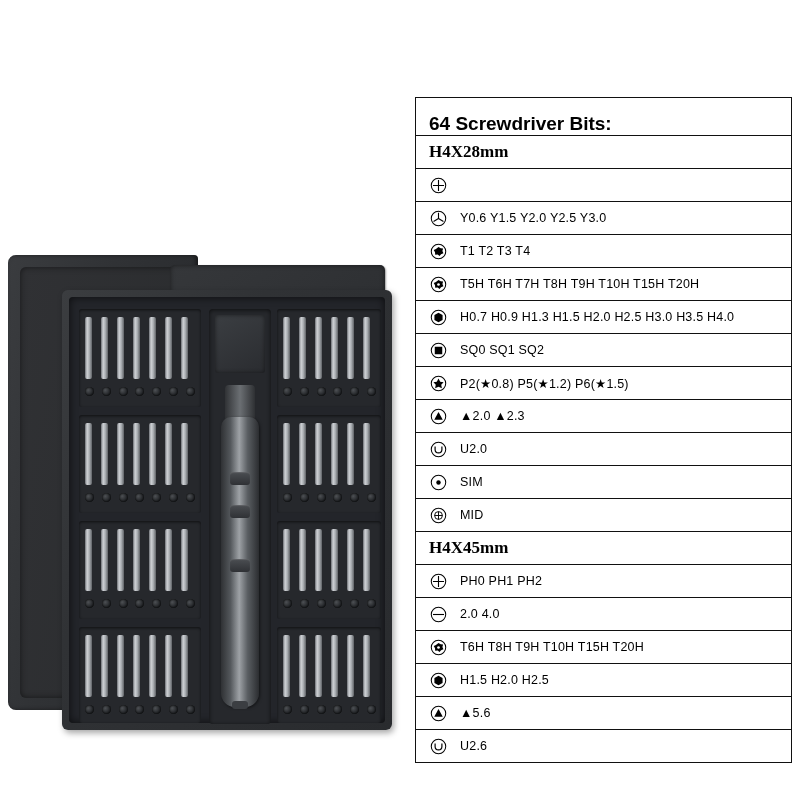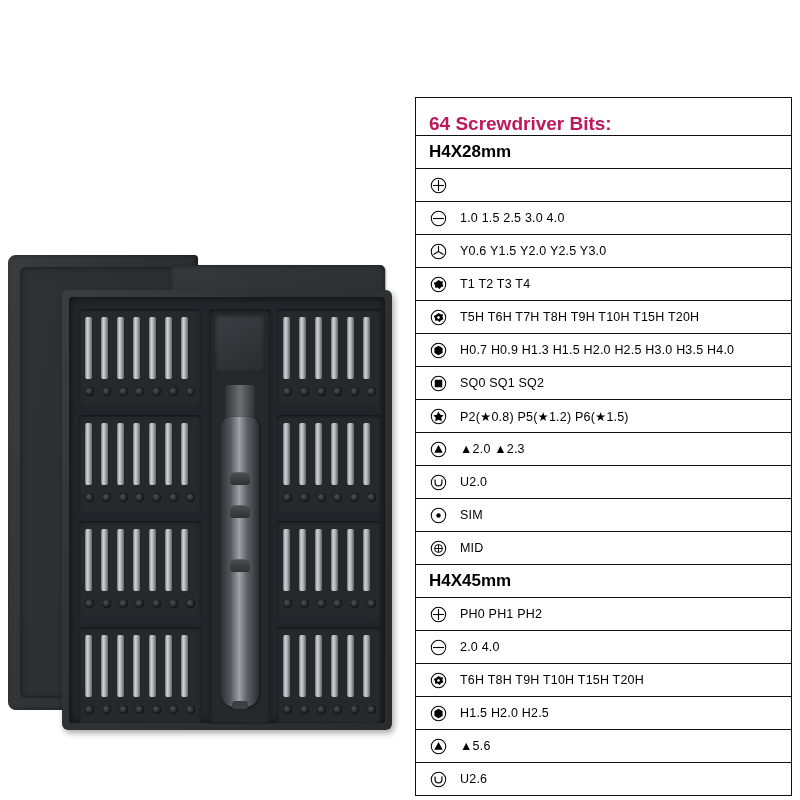--- a/index.html
+++ b/index.html
@@ -180,29 +180,30 @@
     border-bottom: 1px solid #111;
     min-height: 33px;
     box-sizing: border-box;
   }
   .spec-row.title {
     min-height: 38px;
   }
   .spec-title {
     font-size: 19px;
     font-weight: bold;
-    color: #be185d;
+    color: #000000;
     padding-left: 13px;
     margin-top: 15px;
   }
   .spec-head {
     font-size: 17px;
     font-weight: bold;
     color: #000;
     padding-left: 13px;
+    font-family: Liberation Serif, serif;
   }
   .icon-cell {
     width: 44px;
     min-width: 44px;
     display: flex;
     align-items: center;
     justify-content: center;
   }
   .spec-text {
     font-size: 12.5px;
@@ -395,29 +396,20 @@
 
   <div class="spec-row">
     <div class="icon-cell">
       <svg class="bit-icon" width="17" height="17" viewBox="0 0 20 20">
           <circle cx="10" cy="10" r="8.5" fill="none" stroke="#000" stroke-width="1.2"></circle>
           <path d="M10 3.5V16.5M3.5 10H16.5" stroke="#000" stroke-width="1.3"></path>
         </svg>
     </div>
   </div>
 
-  <div class="spec-row">
-    <div class="icon-cell">
-      <svg class="bit-icon" width="17" height="17" viewBox="0 0 20 20">
-          <circle cx="10" cy="10" r="8.5" fill="none" stroke="#000" stroke-width="1.2"></circle>
-          <path d="M3.5 10H16.5" stroke="#000" stroke-width="1.3"></path>
-        </svg>
-    </div>
-    <div class="spec-text">1.0  1.5  2.5  3.0  4.0</div>
-  </div>
 
   <div class="spec-row">
     <div class="icon-cell">
       <svg class="bit-icon" width="17" height="17" viewBox="0 0 20 20">
           <circle cx="10" cy="10" r="8.5" fill="none" stroke="#000" stroke-width="1.2"></circle>
           <path d="M10 10L10 3.2M10 10L4.2 13.5M10 10L15.8 13.5" stroke="#000" stroke-width="1.3"></path>
         </svg>
     </div>
     <div class="spec-text">Y0.6  Y1.5  Y2.0  Y2.5  Y3.0</div>
   </div>

